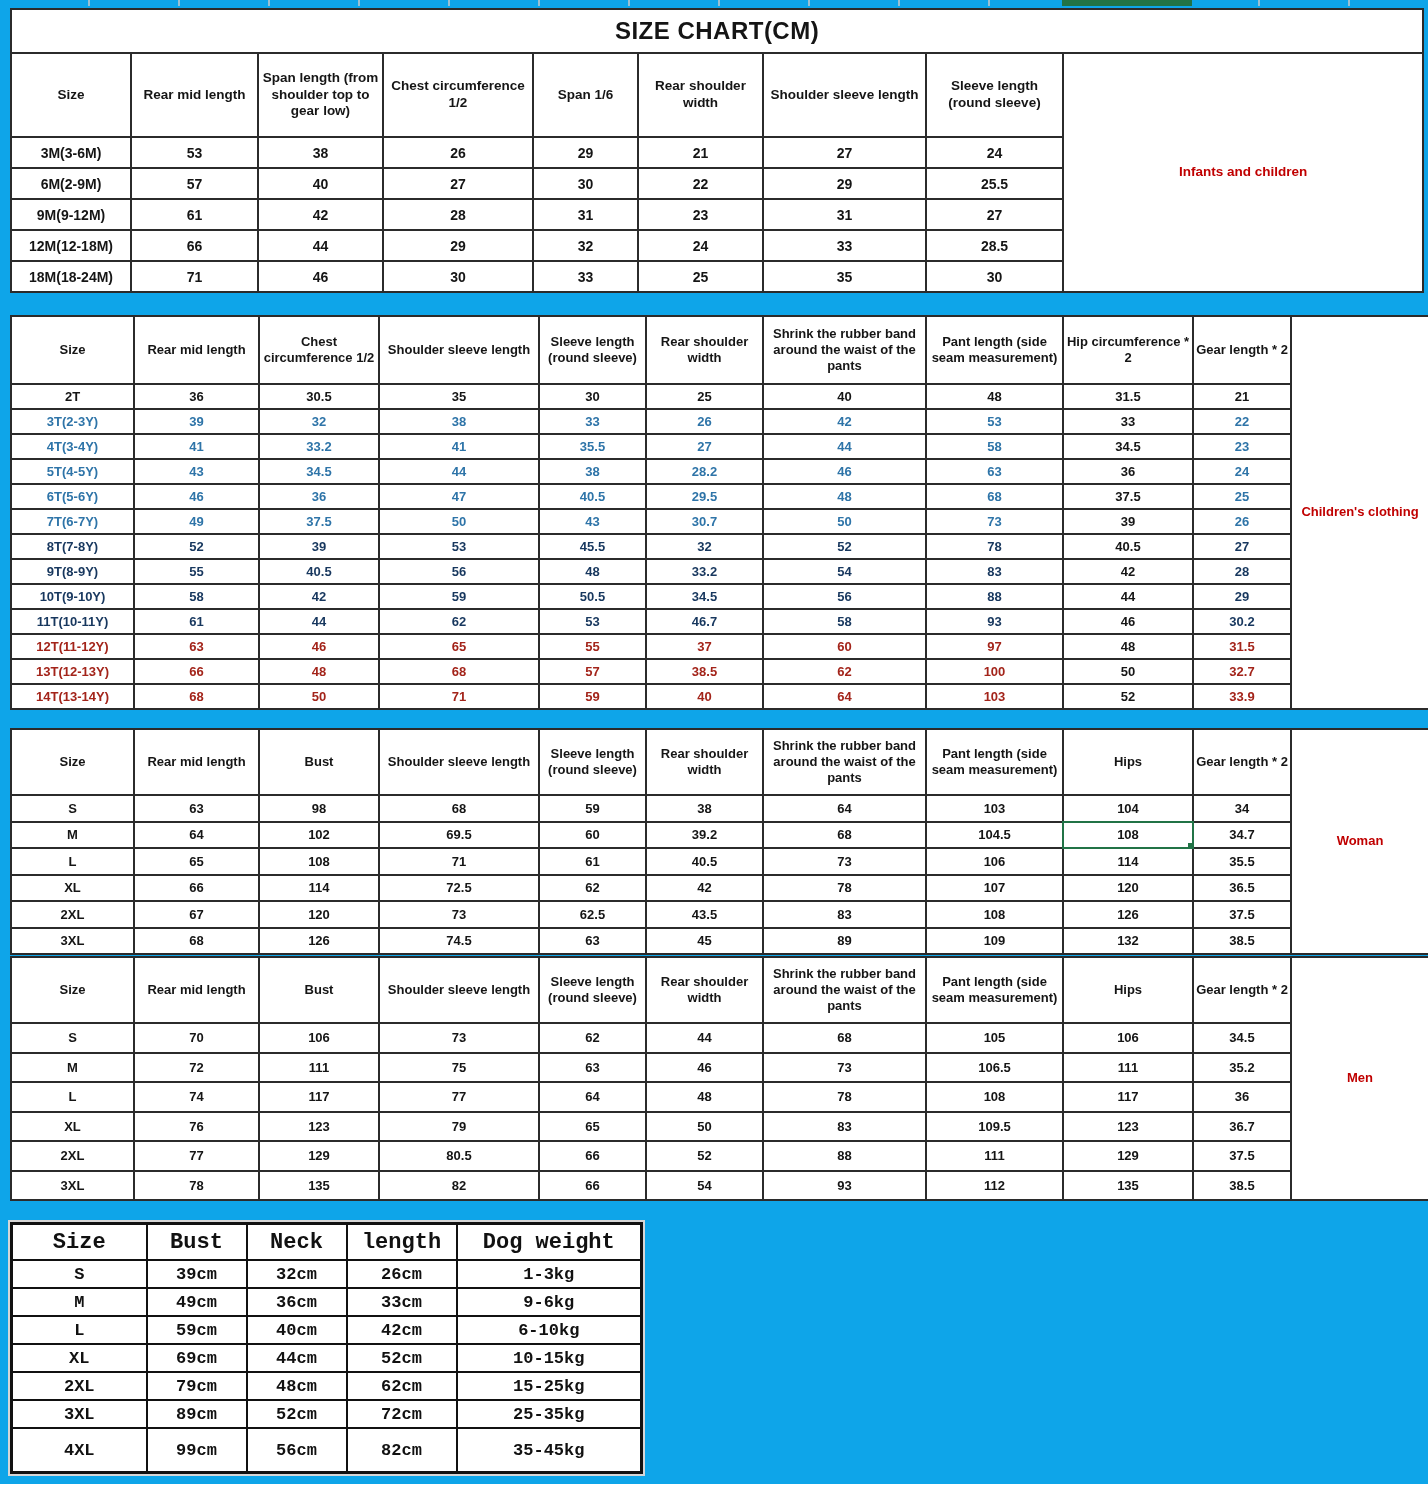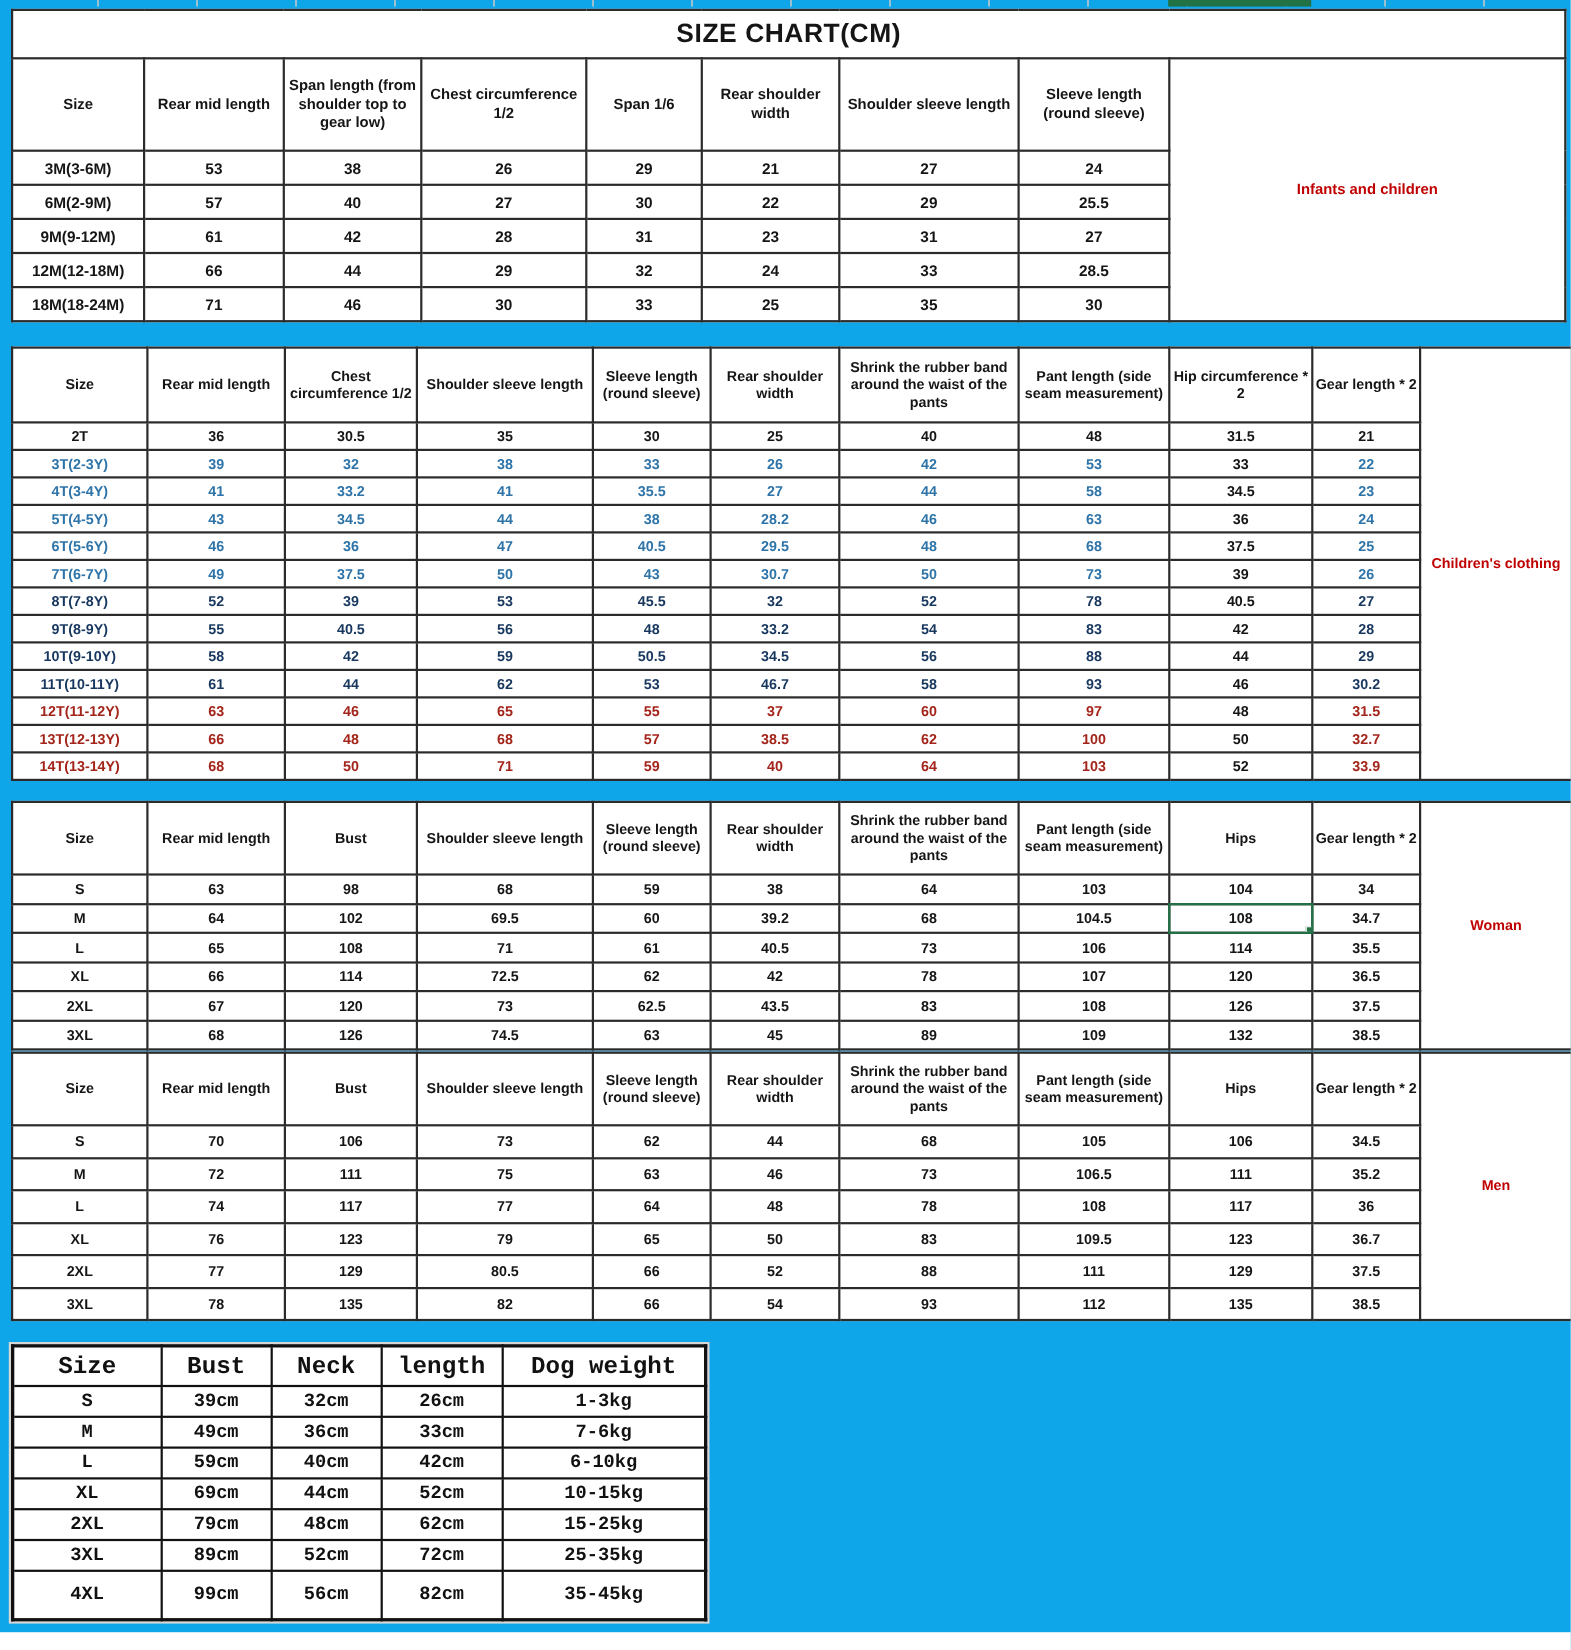--- a/index.html
+++ b/index.html
@@ -577,21 +577,21 @@
             <td>39cm</td>
             <td>32cm</td>
             <td>26cm</td>
             <td>1-3kg</td>
           </tr>
           <tr>
             <td>M</td>
             <td>49cm</td>
             <td>36cm</td>
             <td>33cm</td>
-            <td>7-6kg</td>
+            <td>9-6kg</td>
           </tr>
           <tr>
             <td>L</td>
             <td>59cm</td>
             <td>40cm</td>
             <td>42cm</td>
             <td>6-10kg</td>
           </tr>
           <tr>
             <td>XL</td>

